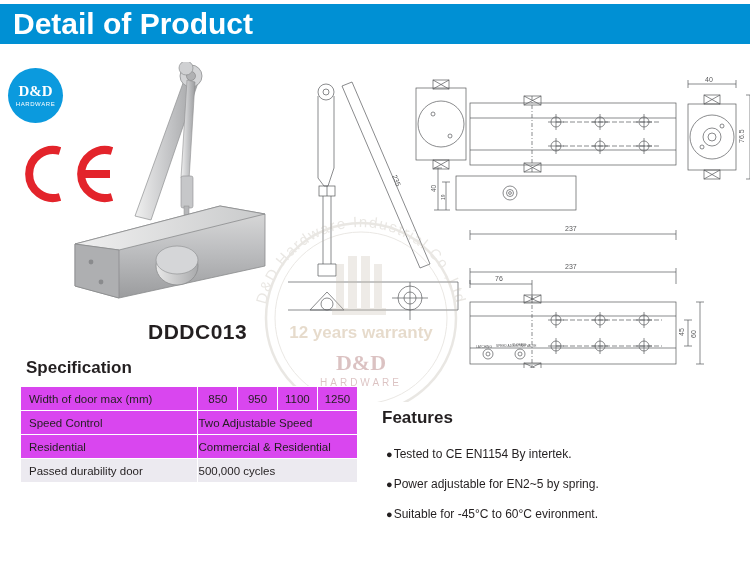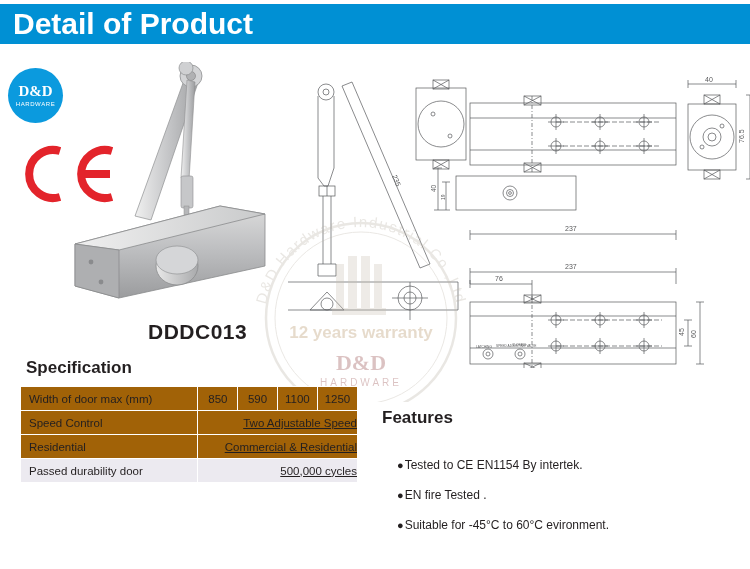--- a/index.html
+++ b/index.html
@@ -98,47 +98,46 @@
     border-collapse: collapse;
     font-size: 11.5px;
   }
   .spec-table td {
     border: 1px solid #ffffff;
     padding: 5px 0 5px 0;
     height: 13px;
     color: #231f20;
   }
   .spec-table tr.odd td { background: #eceaf0; }
-  .spec-table tr.even td { background: #a16207; }
+  .spec-table tr.even td { background: #d946ef; }
   .spec-table td.label {
     text-align: left;
     padding-left: 8px;
     width: 176px;
   }
   .spec-table td.val {
     text-align: center;
     width: 40px;
   }
   .spec-table td.span {
-    text-align: right;
-    text-decoration: underline;
+    text-align: left;
   }
 
   
   .features-heading {
     position: absolute;
     left: 382px; top: 408px;
     font-size: 17px;
     font-weight: bold;
   }
   .features-list {
     position: absolute;
     left: 382px; top: 444px;
     width: 350px;
-    margin: 15px; padding: 0;
+    margin: 4px; padding: 0;
     list-style: none;
   }
   .features-list li {
     font-size: 12px;
     line-height: 1;
     margin-bottom: 18px;
     white-space: nowrap;
   }
   .features-list li .bullet {
     font-size: 11px;
@@ -450,21 +449,21 @@
     <text x="125" y="174" text-anchor="middle" font-family="Liberation Sans, sans-serif" font-size="10" letter-spacing="3" fill="#8c3a3a">HARDWARE</text>
   </svg>
 </div>
 
 <div class="spec-heading">Specification</div>
 <table class="spec-table">
   <tbody>
       <tr class="even">
         <td class="label">Width of door max (mm)</td>
         <td class="val">850</td>
-        <td class="val">590</td>
+        <td class="val">950</td>
         <td class="val">1100</td>
         <td class="val">1250</td>
       </tr>
       <tr class="even">
         <td class="label">Speed Control</td>
         <td class="span" colspan="4">Two Adjustable Speed</td>
       </tr>
       <tr class="even">
         <td class="label">Residential</td>
         <td class="span" colspan="4">Commercial &amp; Residential</td>
@@ -472,15 +471,15 @@
       <tr class="odd">
         <td class="label">Passed durability door</td>
         <td class="span" colspan="4">500,000 cycles</td>
       </tr>
     </tbody>
 </table>
 
 <div class="features-heading">Features</div>
 <ul class="features-list">
     <li><span class="bullet">●</span><span>Tested to CE EN1154 By intertek.</span></li>
-    <li><span class="bullet">●</span><span>EN fire Tested .</span></li>
+    <li><span class="bullet">●</span><span>Power adjustable for EN2~5 by spring.</span></li>
     <li><span class="bullet">●</span><span>Suitable for -45°C to 60°C evironment.</span></li>
   </ul>
 
 </body></html>

